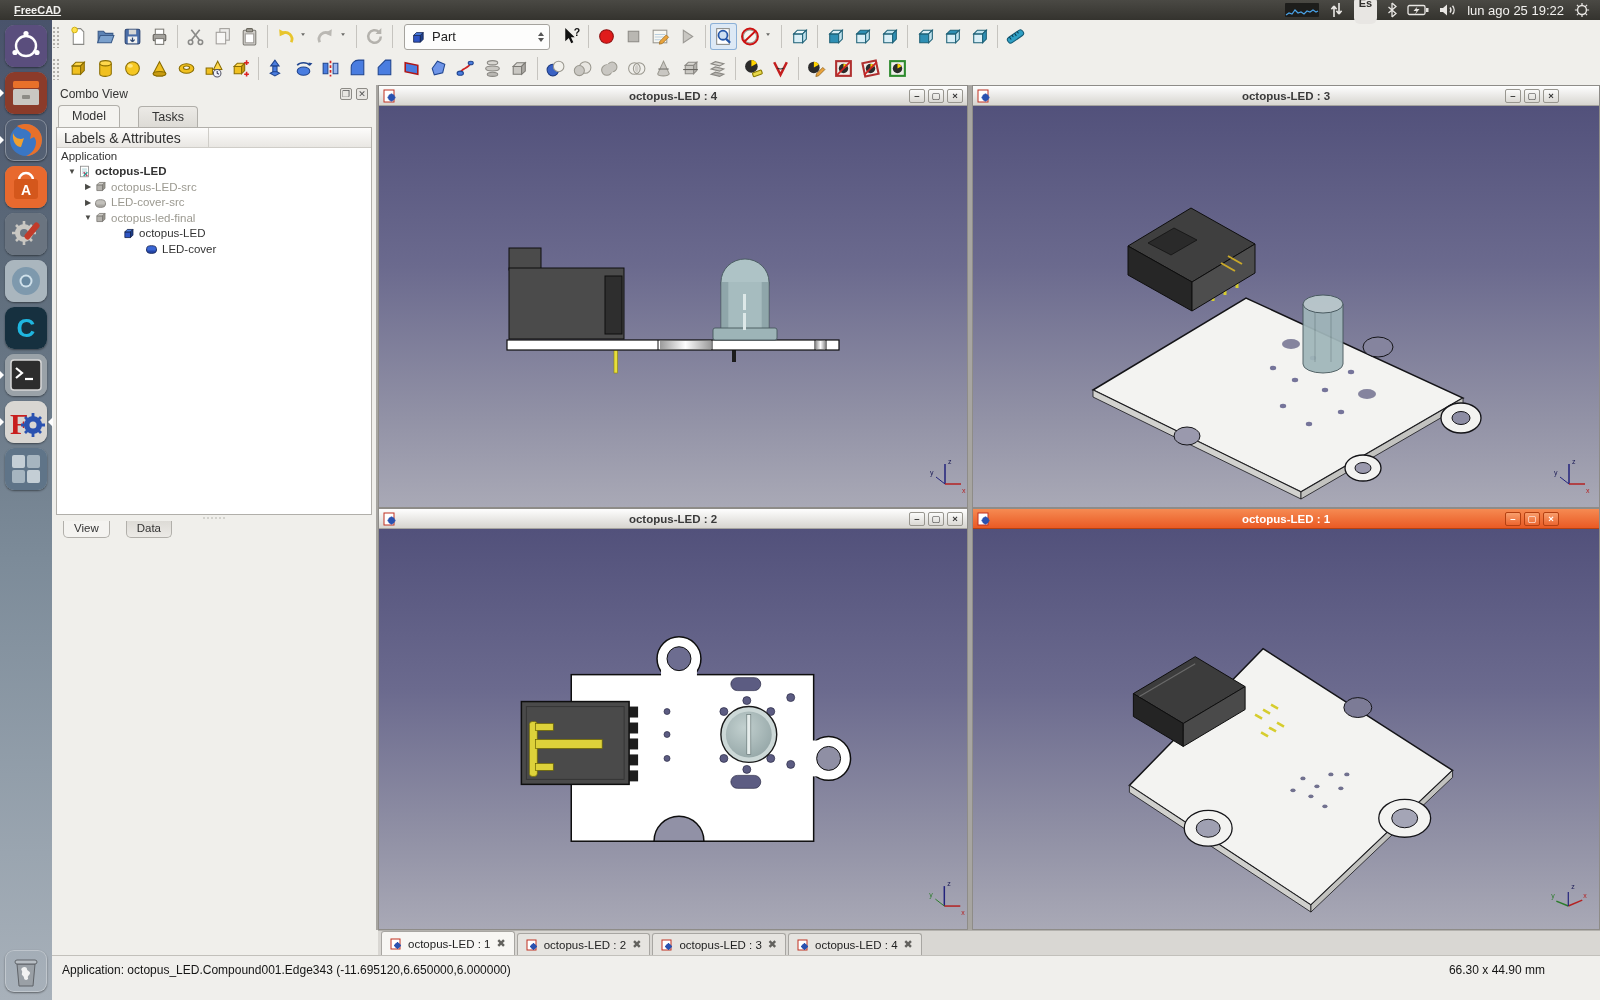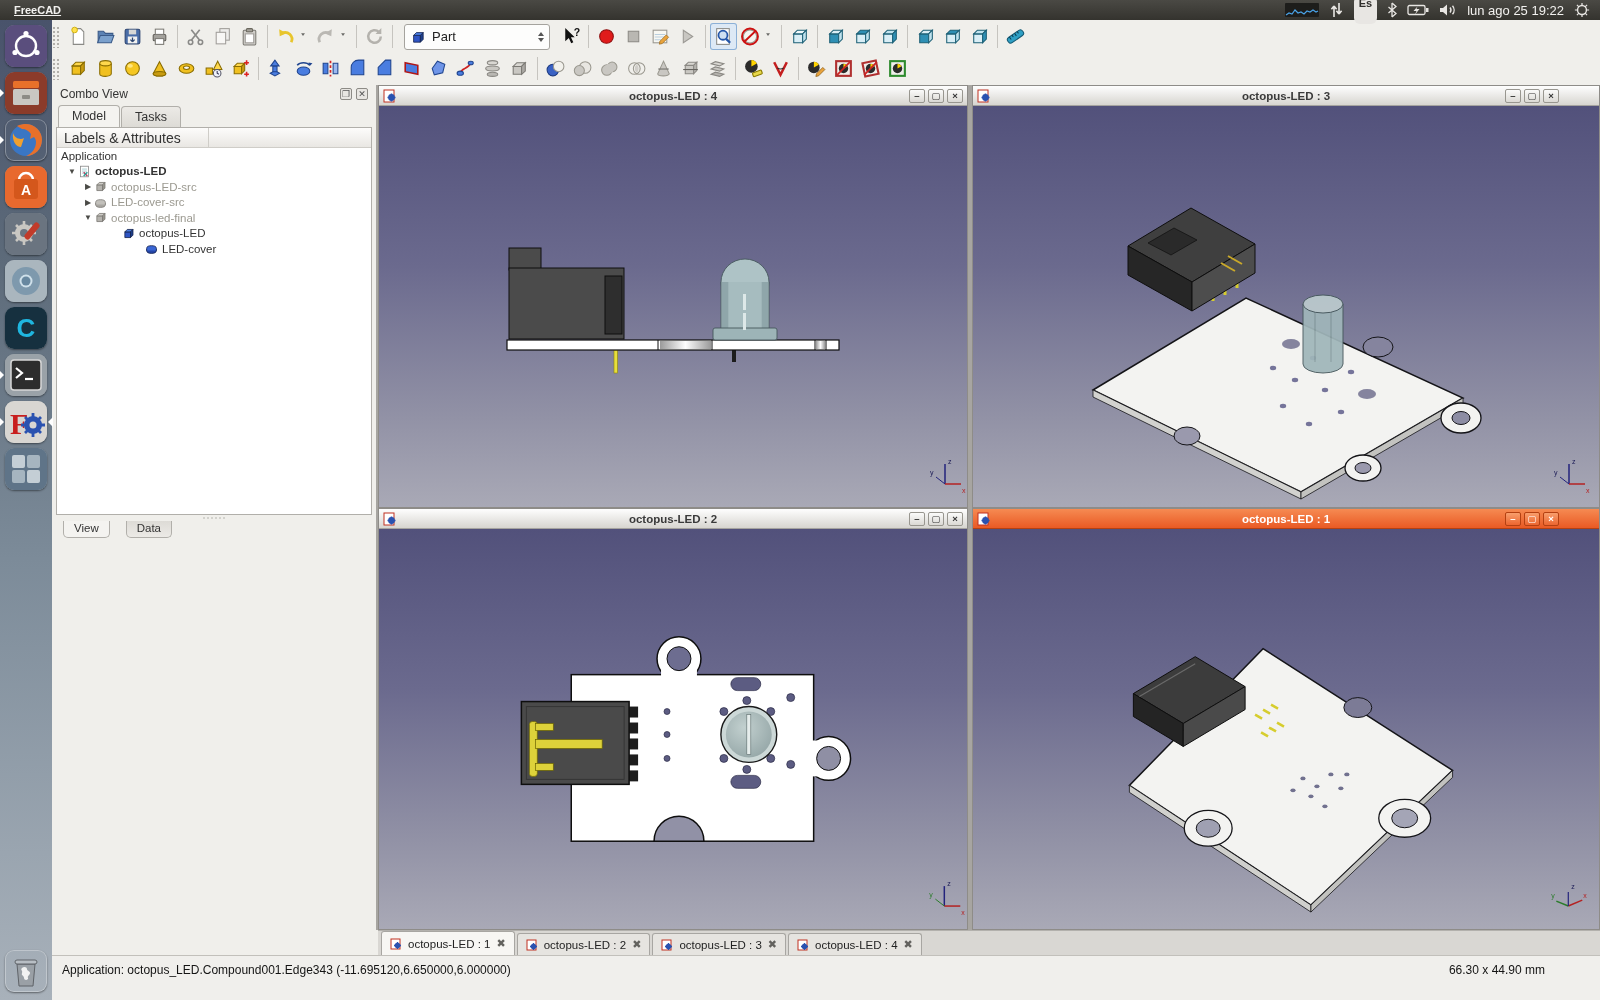--- a/index.html
+++ b/index.html
@@ -50,21 +50,21 @@
   .spin i{display:block;width:0;height:0;border:3.5px solid transparent;}
   .spin .up{border-bottom:4.5px solid #555;border-top:none;}
   .spin .dn{border-top:4.5px solid #555;border-bottom:none;}
 
   
   #dock{position:absolute;left:3px;top:65px;width:318px;height:870px;display:flex;flex-direction:column;font-size:12px;color:#333;}
   .dock-title{height:18px;display:flex;align-items:center;padding:0 5px;}
   .dock-btns{margin-left:auto;display:flex;gap:4px;}
   .dock-btns span{width:12px;height:12px;border:1px solid #8d8b86;border-radius:2px;background:#e8e6e2;
     font-size:9px;line-height:10px;text-align:center;color:#555;}
-  .dock-tabs{height:24px;display:flex;align-items:flex-end;padding-left:3px;gap:1px;}
+  .dock-tabs{height:24px;display:flex;align-items:flex-end;padding-left:3px;gap:18px;}
   .dtab{padding:3px 13px 3px;border:1px solid #b1afaa;border-bottom:none;border-radius:4px 4px 0 0;
     background:linear-gradient(#eceae6,#dddbd6);font-size:12.5px;}
   .dtab.active{background:#f4f3f0;padding-bottom:4px;}
   .tree-panel{flex:0 0 388px;border:1px solid #b1afaa;background:#fff;margin:0 1px;overflow:hidden;}
   .tree-header{height:20px;background:linear-gradient(#fdfcfb,#e9e7e3);border-bottom:1px solid #cfcdc8;display:flex;font-size:14px;}
   .th-cell{padding:2px 7px;border-right:1px solid #cfcdc8;flex:0 0 152px;}
   .trow{height:15.5px;display:flex;align-items:center;font-size:11.5px;white-space:nowrap;}
   .trow .arr{width:12px;font-size:8px;color:#4a4a46;text-align:center;flex:none;}
   .trow svg{width:13px;height:13px;margin:0 4px 0 0;flex:none;}
   .trow.gray{color:#9b9990;}

